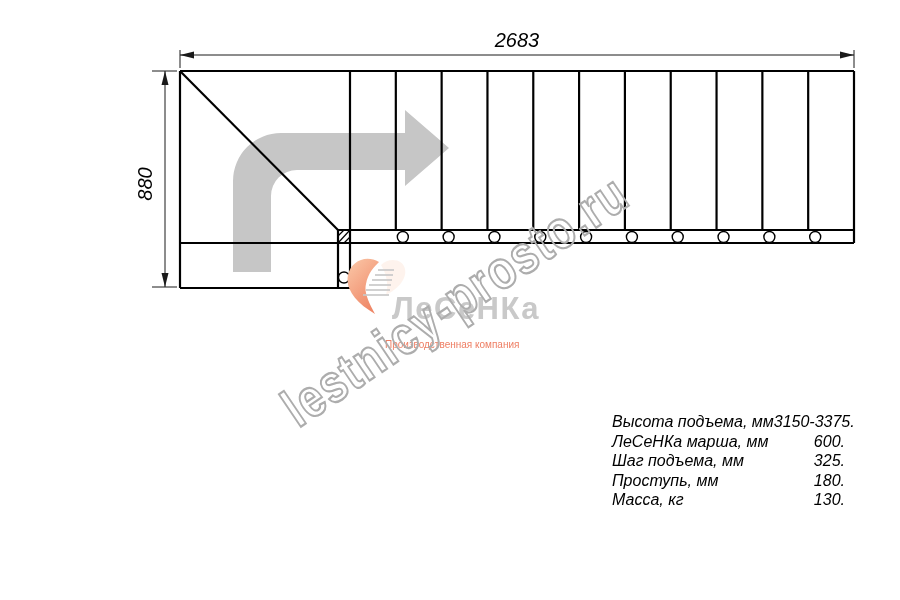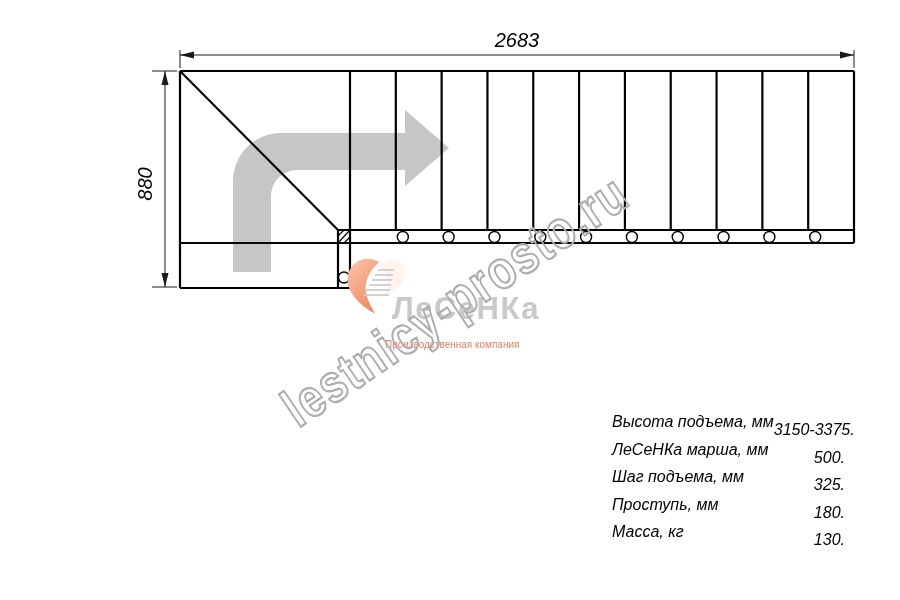--- a/index.html
+++ b/index.html
@@ -48,21 +48,21 @@
     white-space:nowrap;
     margin-top:15px;
   }
 
   .specs{
     position:absolute;left:612px;top:412px;width:233px;
     font-style:italic;font-size:16px;color:#000;
   }
   .spec-row{display:flex;justify-content:space-between;line-height:19.5px;}
   .spec-label{text-align:right;white-space:nowrap;}
-  .spec-value{text-align:left;white-space:nowrap;margin-top:8px;}
+  .spec-value{text-align:left;white-space:nowrap;}
 </style>
 </head>
 <body>
 
 <div class="canvas">
 
   <svg class="drawing" width="900" height="600" viewBox="0 0 900 600">
 
     <path class="arrowfill" d="M233,272 L233,181 A48,48 0 0 1 281,133 L405,133 L405,110 L449,148 L405,186
              L405,170 L297,170 A26,26 0 0 0 271,196 L271,272 Z"></path>
@@ -154,21 +154,21 @@
 
   <div class="watermark">lestnicy-prosto.ru</div>
 
   <div class="specs" id="specs">
       <div class="spec-row">
         <span class="spec-label">Высота подъема, мм</span>
         <span class="spec-value">3150-3375.</span>
       </div>
       <div class="spec-row">
         <span class="spec-label">ЛеСеНКа марша, мм</span>
-        <span class="spec-value">500.</span>
+        <span class="spec-value">600.</span>
       </div>
       <div class="spec-row">
         <span class="spec-label">Шаг подъема, мм</span>
         <span class="spec-value">325.</span>
       </div>
       <div class="spec-row">
         <span class="spec-label">Проступь, мм</span>
         <span class="spec-value">180.</span>
       </div>
       <div class="spec-row">

